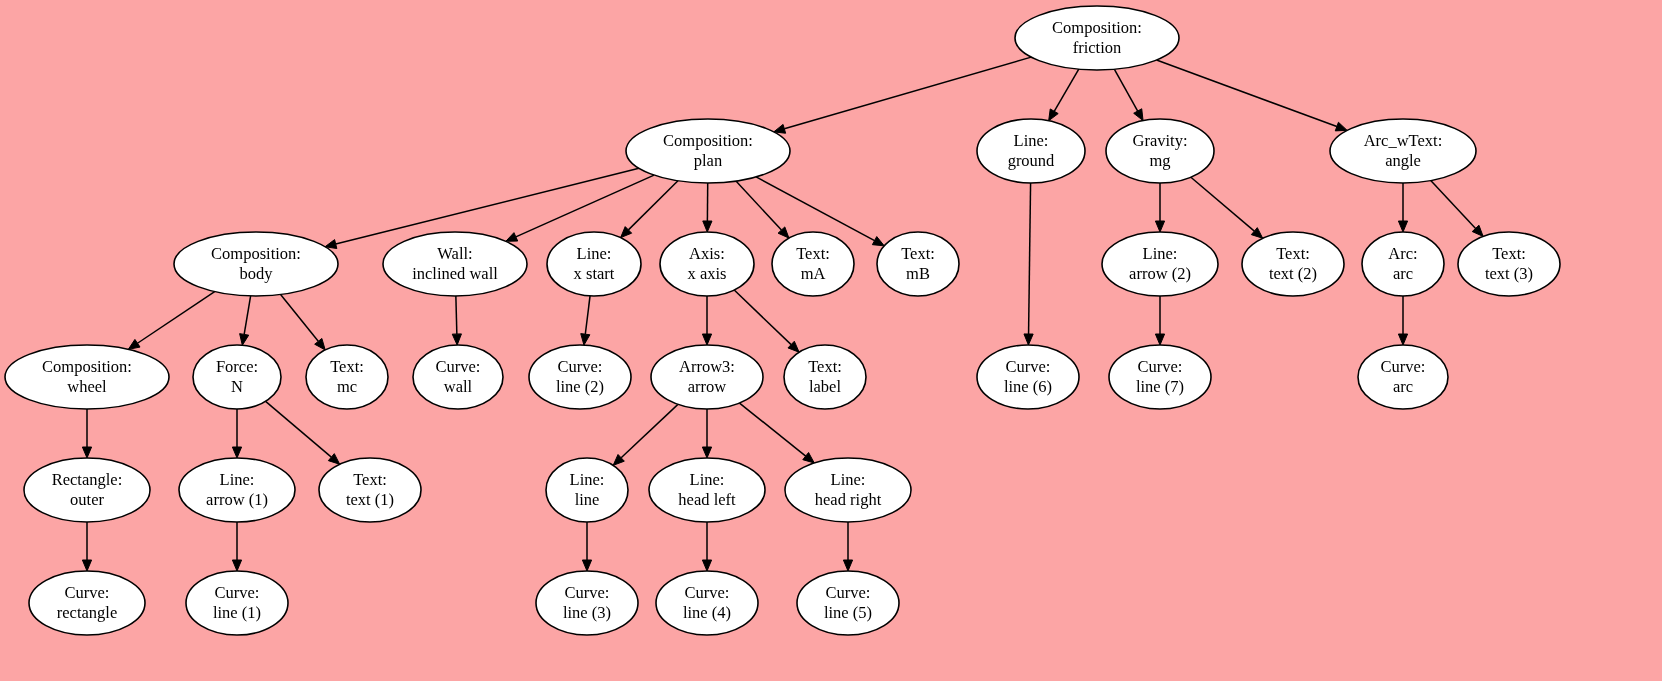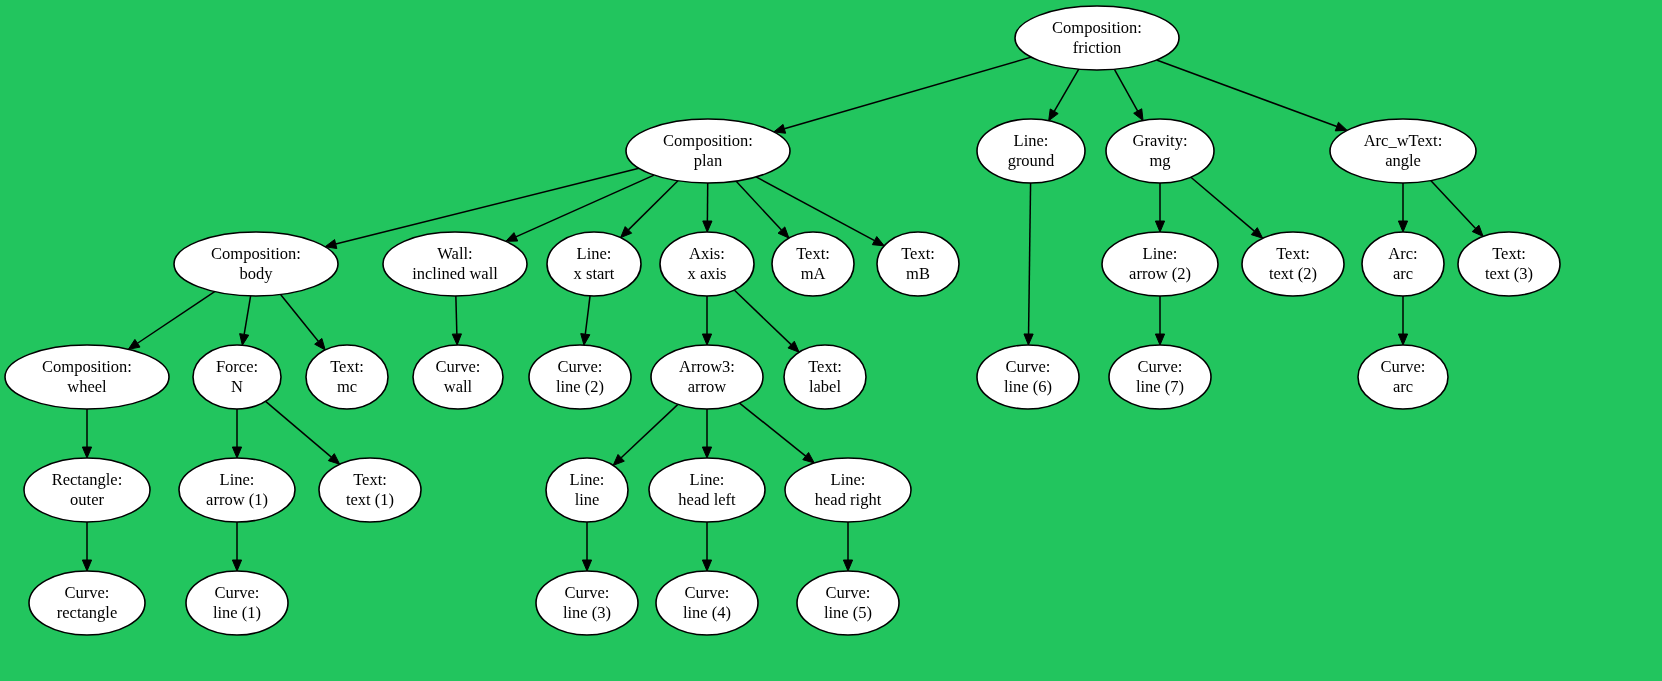--- a/index.html
+++ b/index.html
@@ -7,21 +7,21 @@
     padding: 0;
     background: #ffffff;
   }
   body {
     font-family: "Liberation Serif", "DejaVu Serif", serif;
   }
   #graph-root {
     position: relative;
     width: 1662px;
     height: 681px;
-    background: #22c55e;
+    background: #fca5a5;
     overflow: hidden;
   }
   svg#graph-canvas {
     display: block;
     width: 1662px;
     height: 681px;
   }
   .node-ellipse {
     fill: #ffffff;
     stroke: #000000;

